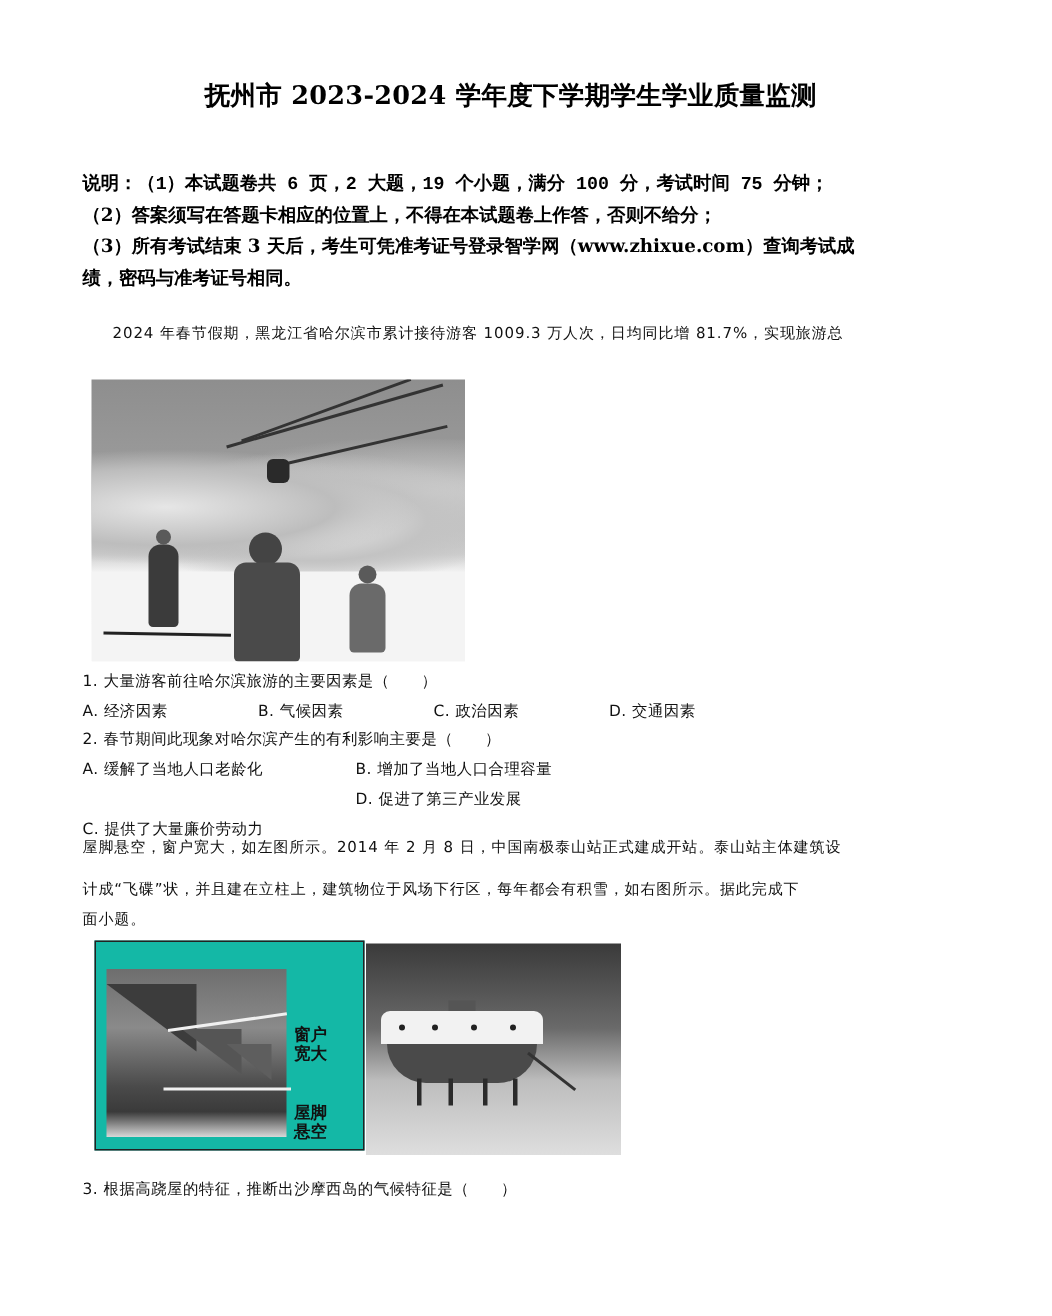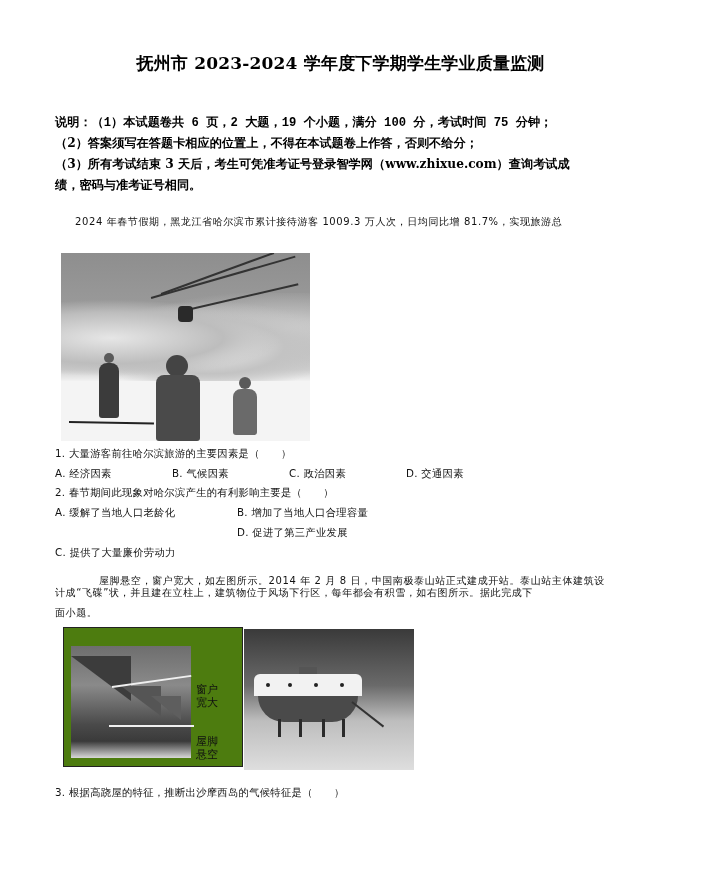--- a/index.html
+++ b/index.html
@@ -23,21 +23,21 @@
   .ski .trees { position: absolute; left: 0; top: 40px; width: 100%; height: 90px;
                 background: radial-gradient(ellipse at 20% 50%, #e6e6e6 0%, #bdbdbd 40%, transparent 60%),
                             radial-gradient(ellipse at 60% 60%, #ececec 0%, #c3c3c3 35%, transparent 60%),
                             radial-gradient(ellipse at 90% 40%, #d0d0d0 0%, transparent 50%); }
   .ski .cable { position: absolute; height: 1.5px; background: #333; transform-origin: left center; }
   .ski .gondola { position: absolute; left: 117px; top: 53px; width: 15px; height: 16px; background: #2a2a2a; border-radius: 4px; }
   .ski .person { position: absolute; background: #3b3b3b; border-radius: 8px 8px 3px 3px; }
   .ski .head { position: absolute; background: #5a5a5a; border-radius: 50%; }
   .ski .ground { position: absolute; left: 0; bottom: 0; width: 100%; height: 60px; background: #f4f4f4; }
   
-  .house-panel { position: absolute; left: 63px; top: 627px; width: 178px; height: 138px; border: 1.5px solid #222; background: #4d7c0f; }
+  .house-panel { position: absolute; left: 63px; top: 627px; width: 178px; height: 138px; border: 1.5px solid #222; background: #14b8a6; font-weight: bold; }
   .house-img { position: absolute; left: 7px; top: 18px; width: 120px; height: 112px;
                background: linear-gradient(180deg, #6e6e6e 0%, #8a8a8a 35%, #4a4a4a 70%, #3a3a3a 85%, #d8d8d8 100%); overflow: hidden; }
   .roof { position: absolute; width: 0; height: 0; border-style: solid; }
   .label { position: absolute; font-size: 11px; line-height: 13px; color: #111; font-family: "DejaVu Sans", sans-serif; }
   .pointer { position: absolute; height: 2px; background: #f0f0f0; transform-origin: left center; }
   
   .station { left: 244px; top: 629px; width: 170px; height: 141px;
              background: linear-gradient(180deg, #3a3a3a 0%, #6a6a6a 40%, #bdbdbd 65%, #dedede 100%); }
   .station .band { position: absolute; left: 10px; top: 45px; width: 108px; height: 22px; background: #f2f2f2; border-radius: 6px 6px 0 0; }
   .station .hull { position: absolute; left: 14px; top: 67px; width: 100px; height: 26px; background: #4a4a4a; border-radius: 0 0 50px 50px; }
@@ -86,21 +86,21 @@
   <div class="line q" style="top:486px;">2. 春节期间此现象对哈尔滨产生的有利影响主要是（　　）</div>
   <div class="line q opts" style="top:506px;">
     <span style="width:152px;">A. 缓解了当地人口老龄化</span>
     <span>B. 增加了当地人口合理容量</span>
   </div>
   <div class="line q opts" style="top:526px;">
     <span style="width:152px;margin-top:20px;">C. 提供了大量廉价劳动力</span>
     <span>D. 促进了第三产业发展</span>
   </div>
 
-  <div class="line small" style="top:574px;margin-left:44px;">屋脚悬空，窗户宽大，如左图所示。2014 年 2 月 8 日，中国南极泰山站正式建成开站。泰山站主体建筑设</div>
+  <div class="line small" style="top:558px;">屋脚悬空，窗户宽大，如左图所示。2014 年 2 月 8 日，中国南极泰山站正式建成开站。泰山站主体建筑设</div>
   <div class="line small" style="top:586px;">计成“飞碟”状，并且建在立柱上，建筑物位于风场下行区，每年都会有积雪，如右图所示。据此完成下</div>
   <div class="line small" style="top:606px;">面小题。</div>
 
   <div class="house-panel">
     <div class="house-img">
       <div class="roof" style="left:0; top:10px; border-width:0 60px 45px 0; border-color:transparent #3c3c3c transparent transparent;"></div>
       <div class="roof" style="left:50px; top:40px; border-width:0 40px 30px 0; border-color:transparent #555 transparent transparent;"></div>
       <div class="roof" style="left:80px; top:50px; border-width:0 30px 24px 0; border-color:transparent #5e5e5e transparent transparent;"></div>
     </div>
     <div class="pointer" style="left:48px; top:58px; width:80px; transform:rotate(-8deg);"></div>

